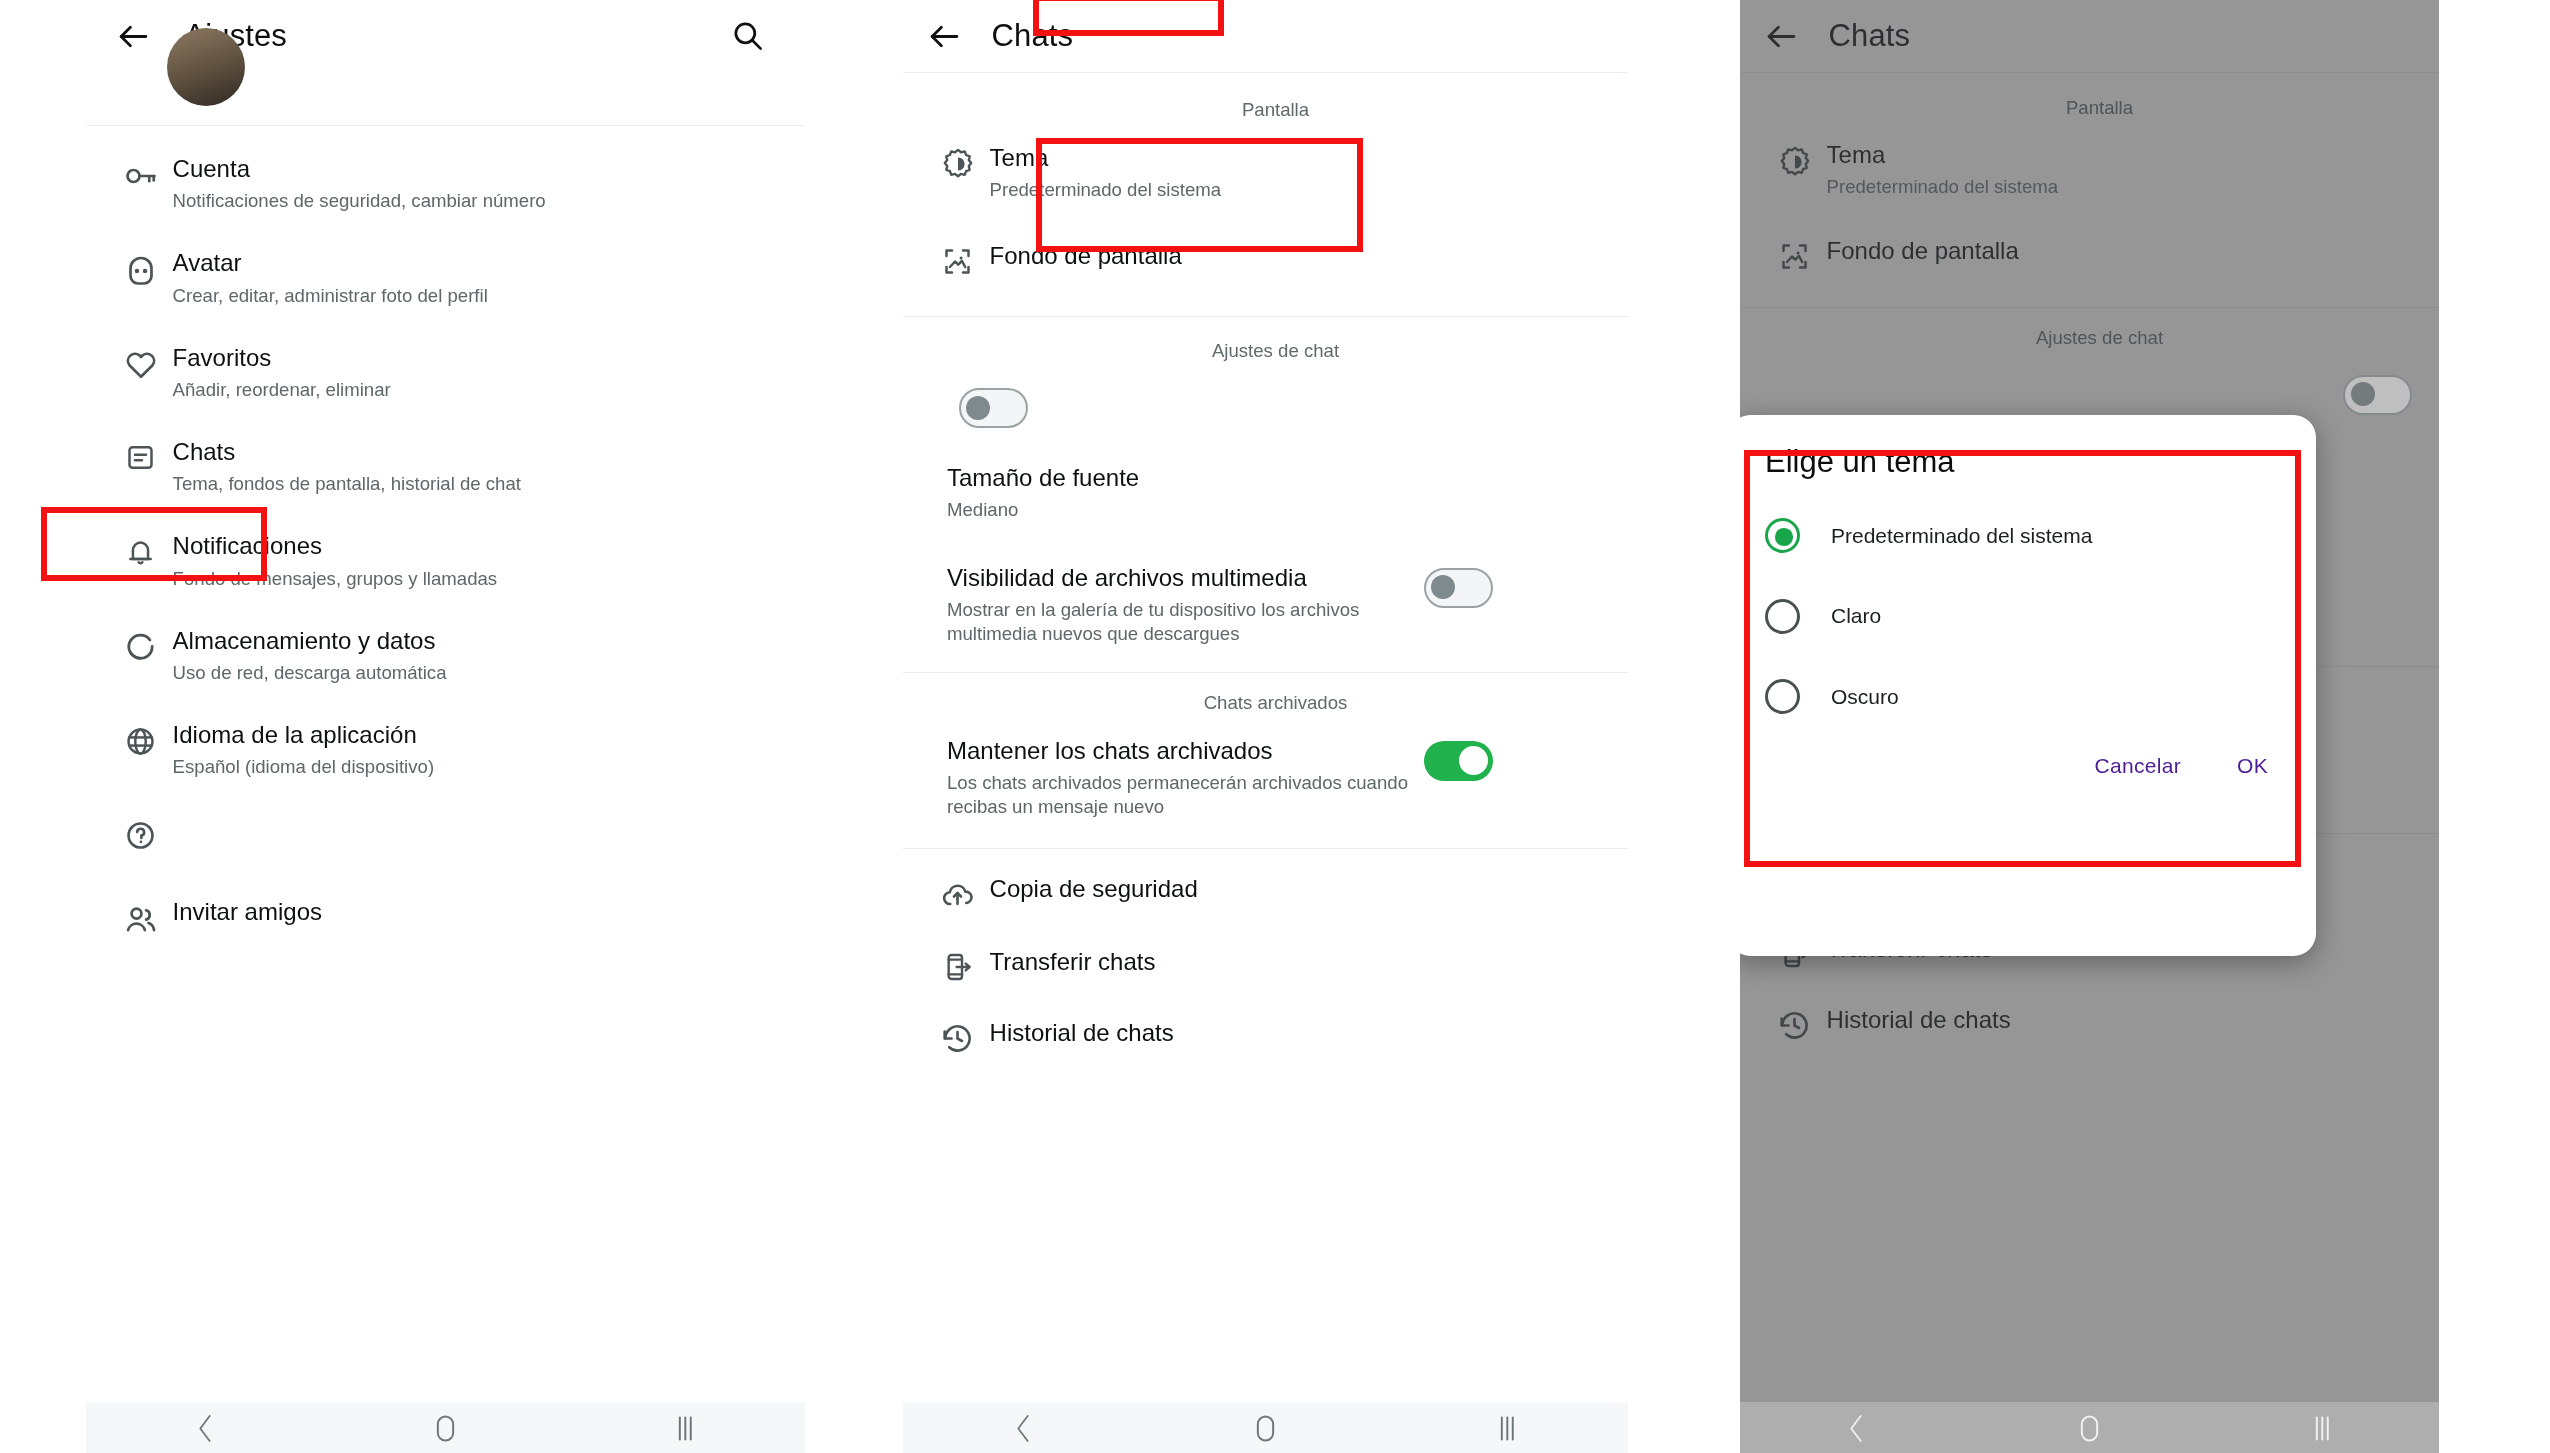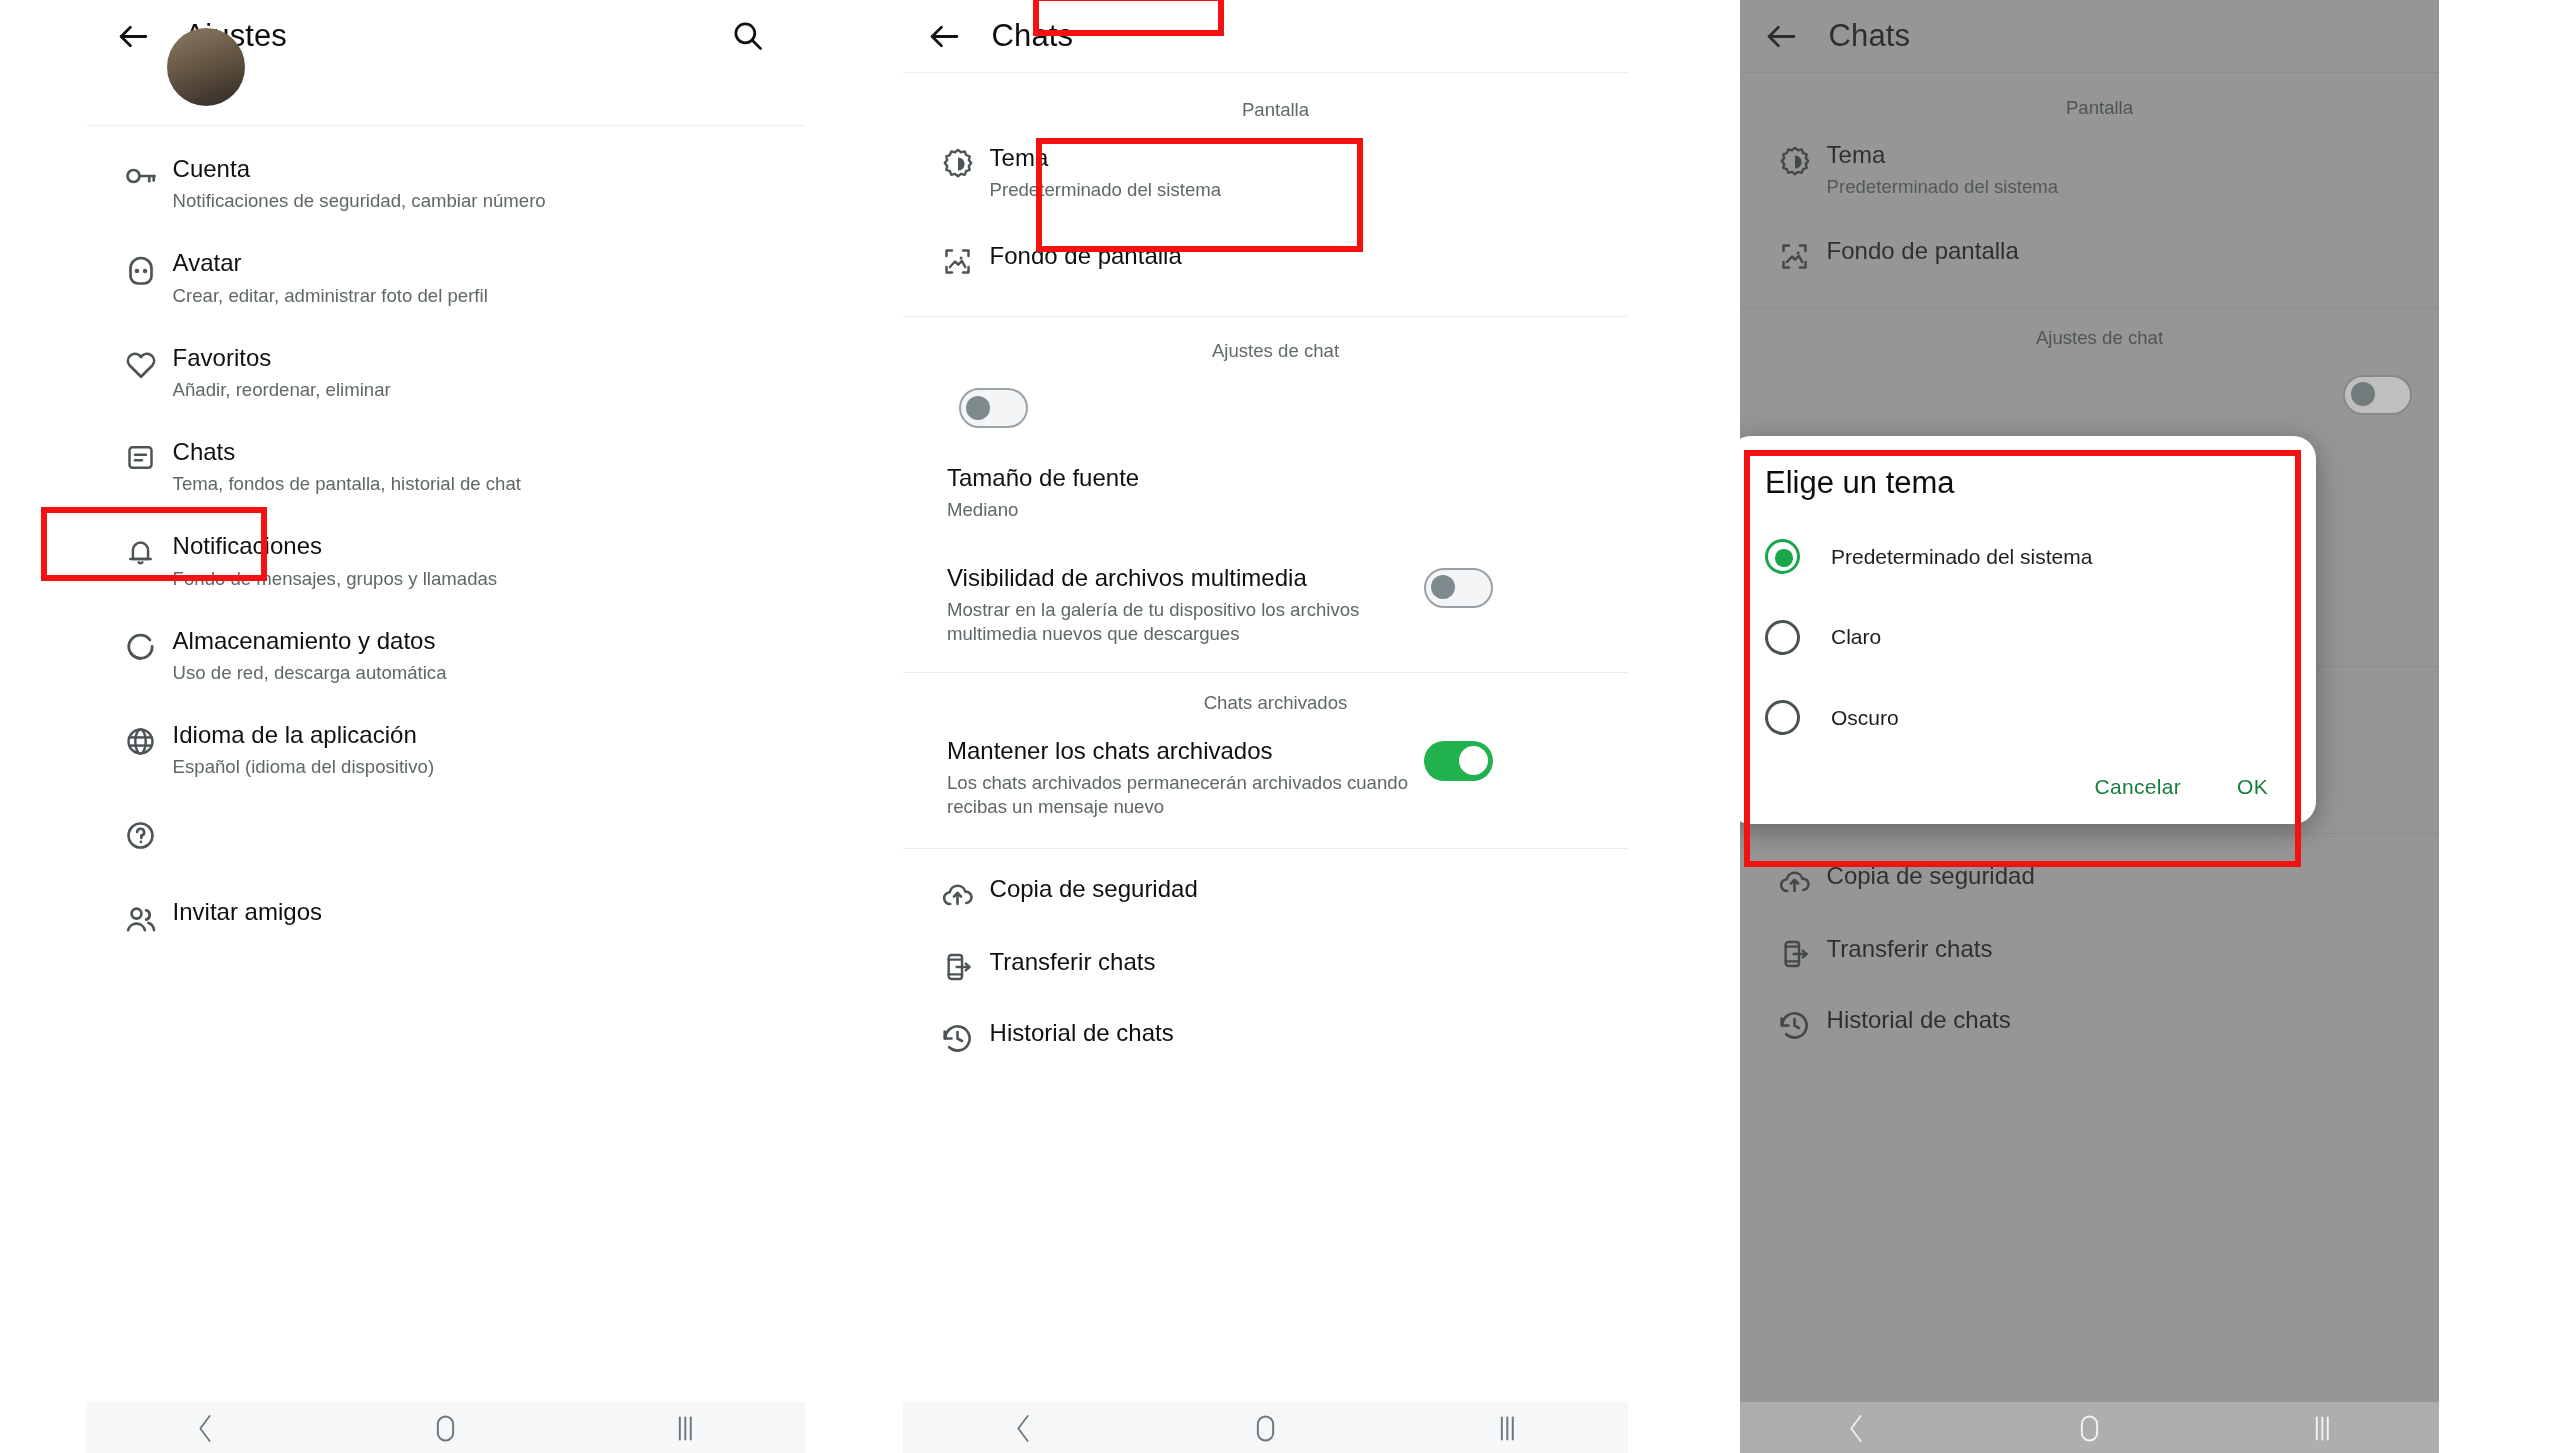--- a/index.html
+++ b/index.html
@@ -60,21 +60,21 @@
             box-shadow: 0 6.6px 29px rgba(0,0,0,.33); }
   .dlg-title { font-size: 31px; color: #0d0d0d; padding: 29px 0 0 37px; }
   .dlg-opt { display:flex; align-items:center; padding: 0 0 0 37px; height: 66px; }
   .radio { width: 35px; height: 35px; border-radius:50%; border: 3.3px solid #4a5154; position:relative; flex:0 0 auto;}
   .radio.sel { border-color:#19a64a; }
   .radio.sel::after { content:''; position:absolute; left:7.3px; top:7.3px; width:17.3px; height:17.3px;
                       border-radius:50%; background:#19a64a; }
   .dlg-opt .lab { font-size: 21px; color:#1b1f20; margin-left: 31px; }
   .dlg-actions { display:flex; justify-content:flex-end; align-items:center; gap: 56px;
                  padding: 24px 48px 26.6px 0; }
-  .dlg-actions .btn { font-size: 21px; color:#15803d; letter-spacing:0.3px; }
+  .dlg-actions .btn { font-size: 21px; color:#4c1d95; letter-spacing:0.3px; }
 
   .dim .t1 { color:#101314; }
   .dim .t2 { color:#4c5456; }
   .dim .group-label { color:#464e50; }
   .dim .divider { background:#a5a5a5; }
   .dim .appbar .title { color:#0f1213; }
   .dim .appbar-sep { background:#a8a8a8; }
 
   svg { display:block; }
 </style>
@@ -529,21 +529,21 @@
             <polyline points="12,7.6 12,12 15.1,13.7"></polyline>
         </svg>
       </span>
       <span class="txt">
           <div class="t1">Historial de chats</div>
         </span>
     </div>
 
     <div class="scrim"></div>
 
-    <div class="dialog" style="left:-12px; top:436px; width:588px; height:388px;">
+    <div class="dialog" style="left:-12px; top:415px; width:588px; height:541px;">
       <div class="dlg-title">Elige un tema</div>
 
       <div style="margin-top:22.6px;">
         <div class="dlg-opt">
           <span class="radio sel"></span>
           <span class="lab">Predeterminado del sistema</span>
         </div>
         <div class="dlg-opt" style="margin-top:14.6px;">
           <span class="radio"></span>
           <span class="lab">Claro</span>

